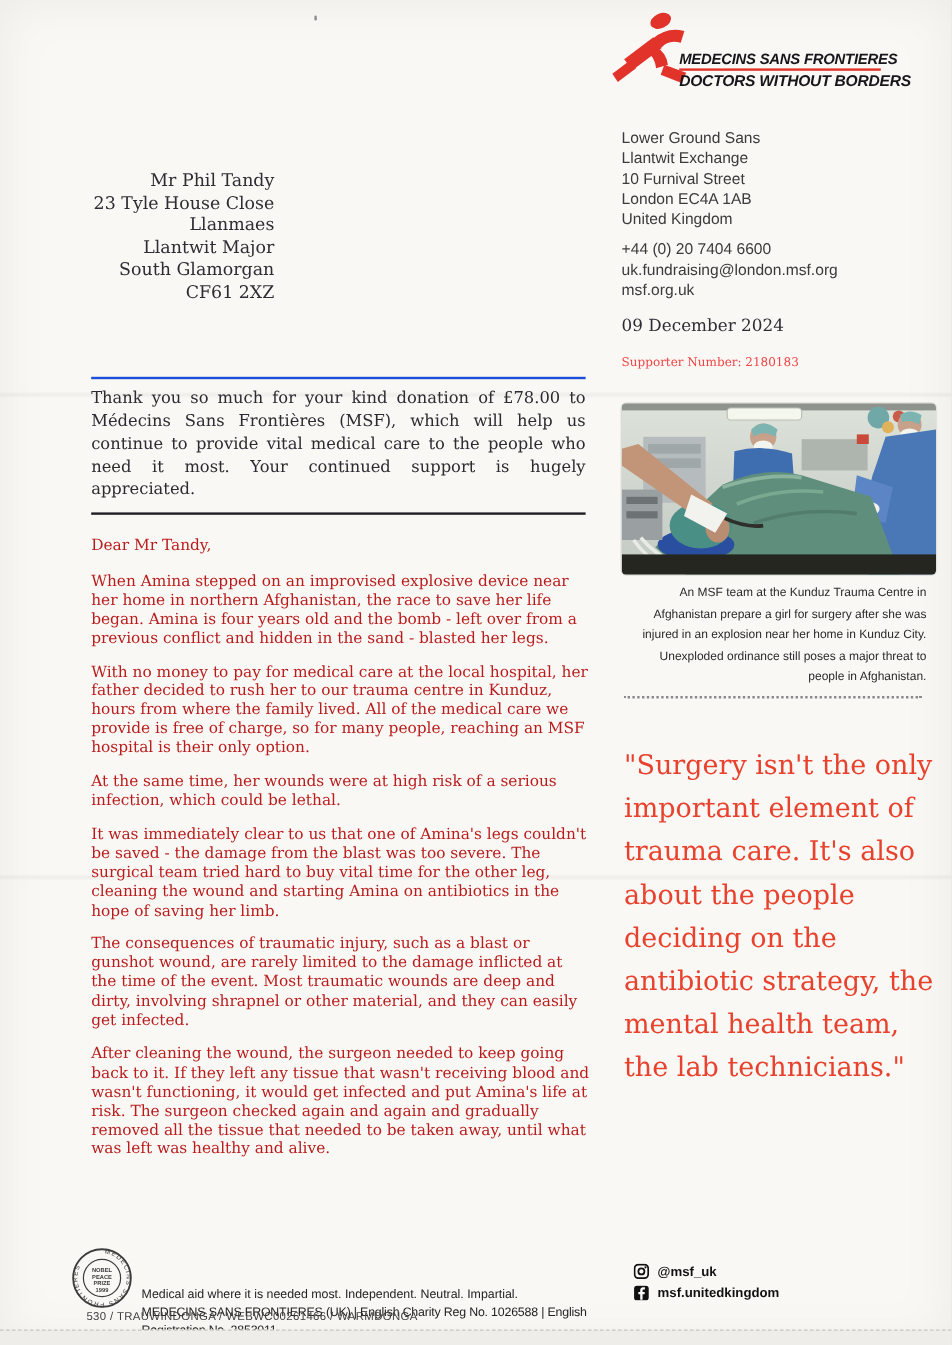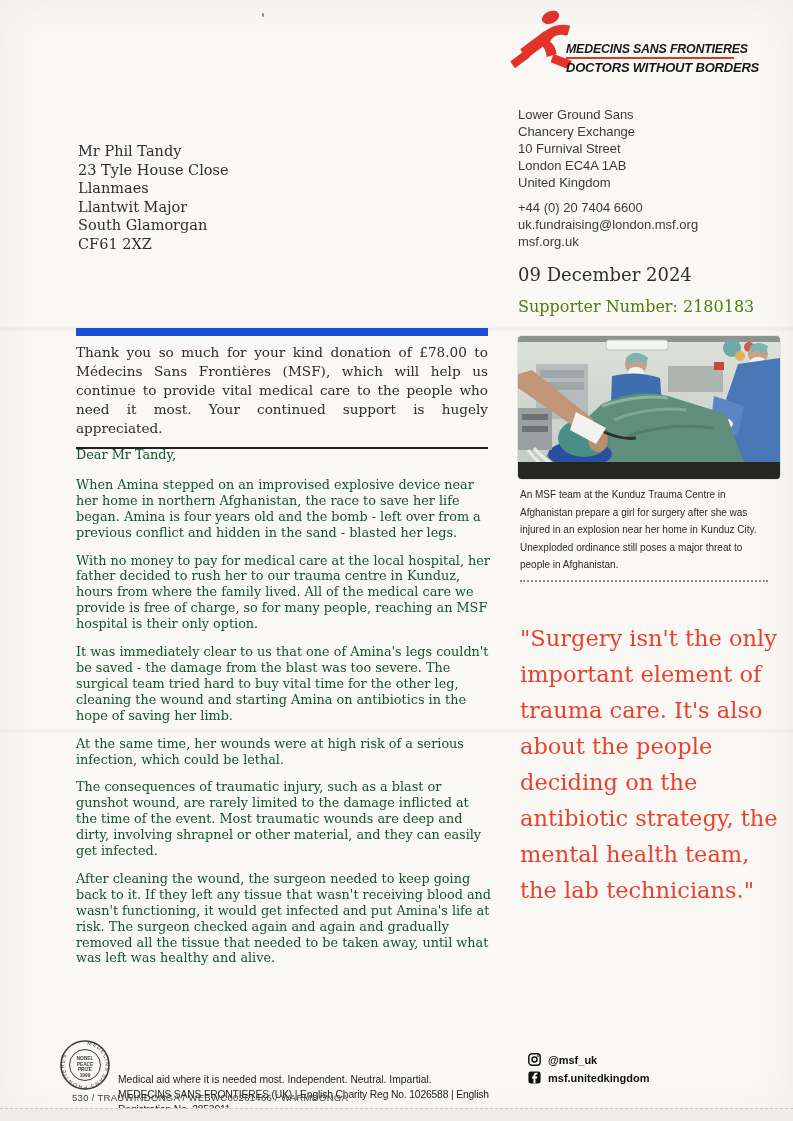--- a/index.html
+++ b/index.html
@@ -21,42 +21,42 @@
     border-top:1px dashed #c9c6c0;}
   
   .logo{position:absolute;left:508px;top:8px;width:240px;}
   .logo-figure{position:absolute;left:0;top:0;width:76px;height:72px;}
   .logo-text{position:absolute;left:58px;top:34px;width:182px;font-style:italic;font-weight:bold;color:#17161a;}
   .logo-line1{font-size:12.4px;letter-spacing:-.2px;white-space:nowrap;}
   .logo-rule{height:2px;background:#e2332a;margin:1px 0 1px 0;width:168px;}
   .logo-line2{font-size:13px;letter-spacing:-.2px;white-space:nowrap;}
   
   .recipient{position:absolute;left:78px;top:142px;font-family:"DejaVu Serif",serif;
-    font-size:14.5px;line-height:18.5px;color:#2e2d33;}
+    font-size:14.5px;line-height:18.5px;color:#2e2d33;text-align:right;}
   .sender{position:absolute;left:518px;top:106px;font-size:13px;line-height:17px;color:#3b3b3b;}
   .sender-contact{margin-top:8px;}
-  .letter-date{position:absolute;left:518px;top:264px;font-family:"DejaVu Serif",serif;font-size:18px;color:#2e2d33;}
-  .supporter{position:absolute;left:518px;top:297px;font-family:"DejaVu Serif",serif;font-size:16px;color:#4d7c0f;}
-  
-  .intro-box{position:absolute;left:76px;top:328px;width:412px;
-    border-top:8px solid #1d4ed8;border-bottom:2px solid #201f24;
+  .letter-date{position:absolute;left:518px;top:264px;font-family:"DejaVu Serif",serif;font-size:14px;color:#2e2d33;}
+  .supporter{position:absolute;left:518px;top:297px;font-family:"DejaVu Serif",serif;font-size:10px;color:#ef4444;}
+  
+  .intro-box{position:absolute;left:76px;top:314px;width:412px;
+    border-top:2px solid #1d4ed8;border-bottom:2px solid #201f24;
     padding:7px 0 9px 0;
     font-family:"DejaVu Serif",serif;font-size:13.6px;line-height:19px;
     text-align:justify;color:#2c2b31;}
   
   .body-col{position:absolute;left:76px;top:447px;width:416px;
-    font-family:"DejaVu Serif",serif;font-size:12.8px;line-height:15.9px;color:#14532d;}
+    font-family:"DejaVu Serif",serif;font-size:12.8px;line-height:15.9px;color:#b91c1c;}
   .body-col .salutation{margin:0 0 14px 0;}
   .body-col p{margin:0 0 12px 0;}
   
   .photo{position:absolute;left:518px;top:336px;width:262px;height:143px;
     border-radius:4px;overflow:hidden;background:#c9d1c9;box-shadow:0 0 0 1px rgba(0,0,0,.08);}
   .photo svg{display:block;width:100%;height:100%;}
   .caption{position:absolute;left:520px;top:486px;width:252px;
-    font-size:10px;line-height:17.5px;color:#2a2a2a;}
+    font-size:10px;line-height:17.5px;color:#2a2a2a;text-align:right;}
   .caption-credit{margin-top:0px;}
   .caption-rule{margin-top:6px;border-bottom:2px dotted #8a8a8a;width:248px;}
   
   .quote{position:absolute;left:520px;top:620px;width:258px;
     font-family:"DejaVu Serif",serif;font-size:22.5px;line-height:36px;
     color:#e8422e;}
   
   .seal{position:absolute;left:60px;top:1040px;width:50px;height:50px;}
   .footer-text{position:absolute;left:118px;top:1040px;width:400px;
     font-size:10.3px;line-height:14.8px;color:#222;margin-top:33px;}
@@ -97,42 +97,42 @@
     <div>Mr Phil Tandy</div>
     <div>23 Tyle House Close</div>
     <div>Llanmaes</div>
     <div>Llantwit Major</div>
     <div>South Glamorgan</div>
     <div>CF61 2XZ</div>
   </div>
 
   <div class="sender">
     <div>Lower Ground Sans</div>
-    <div>Chancery Exchange</div>
+    <div>Llantwit Exchange</div>
     <div>10 Furnival Street</div>
     <div>London EC4A 1AB</div>
     <div>United Kingdom</div>
     <div class="sender-contact">
       <div>+44 (0) 20 7404 6600</div>
       <div>uk.fundraising@london.msf.org</div>
       <div>msf.org.uk</div>
     </div>
   </div>
 
   <div class="letter-date">09 December 2024</div>
   <div class="supporter">Supporter Number: 2180183</div>
 
   <div class="intro-box">Thank you so much for your kind donation of £78.00 to Médecins Sans Frontières (MSF), which will help us continue to provide vital medical care to the people who need it most. Your continued support is hugely appreciated.</div>
 
   <div class="body-col">
     <div class="salutation">Dear Mr Tandy,</div>
     <p>When Amina stepped on an improvised explosive device near her home in northern Afghanistan, the race to save her life began. Amina is four years old and the bomb - left over from a previous conflict and hidden in the sand - blasted her legs.</p>
     <p>With no money to pay for medical care at the local hospital, her father decided to rush her to our trauma centre in Kunduz, hours from where the family lived. All of the medical care we provide is free of charge, so for many people, reaching an MSF hospital is their only option.</p>
+    <p>At the same time, her wounds were at high risk of a serious infection, which could be lethal.</p>
     <p>It was immediately clear to us that one of Amina's legs couldn't be saved - the damage from the blast was too severe. The surgical team tried hard to buy vital time for the other leg, cleaning the wound and starting Amina on antibiotics in the hope of saving her limb.</p>
-    <p>At the same time, her wounds were at high risk of a serious infection, which could be lethal.</p>
     <p>The consequences of traumatic injury, such as a blast or gunshot wound, are rarely limited to the damage inflicted at the time of the event. Most traumatic wounds are deep and dirty, involving shrapnel or other material, and they can easily get infected.</p>
     <p>After cleaning the wound, the surgeon needed to keep going back to it. If they left any tissue that wasn't receiving blood and wasn't functioning, it would get infected and put Amina's life at risk. The surgeon checked again and again and gradually removed all the tissue that needed to be taken away, until what was left was healthy and alive.</p>
   </div>
 
   <div class="photo">
     <svg viewBox="0 0 262 143" preserveAspectRatio="none" aria-hidden="true">
       <defs>
         <linearGradient id="wall" x1="0" y1="0" x2="0" y2="1">
           <stop offset="0" stop-color="#dde2da"></stop>
             <stop offset="1" stop-color="#c2cac3"></stop>

